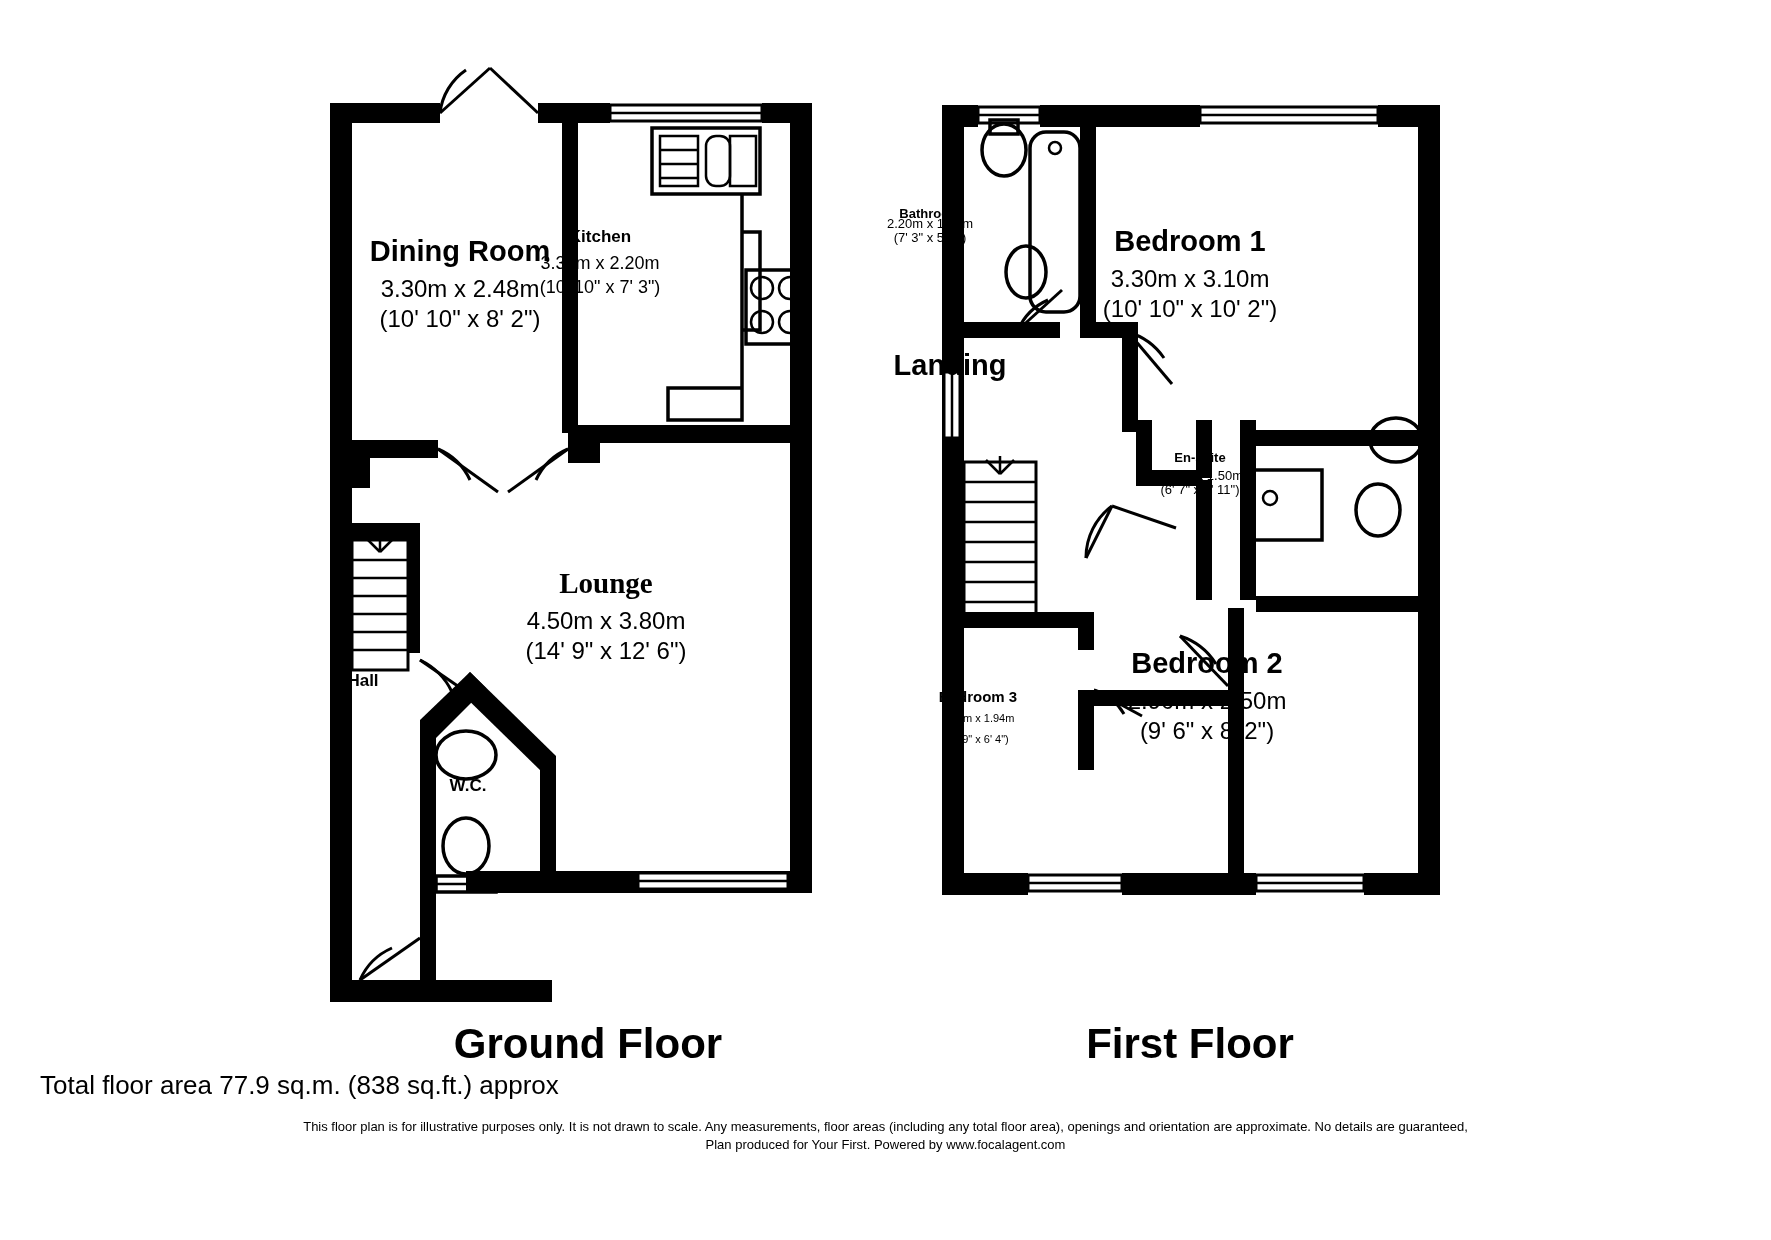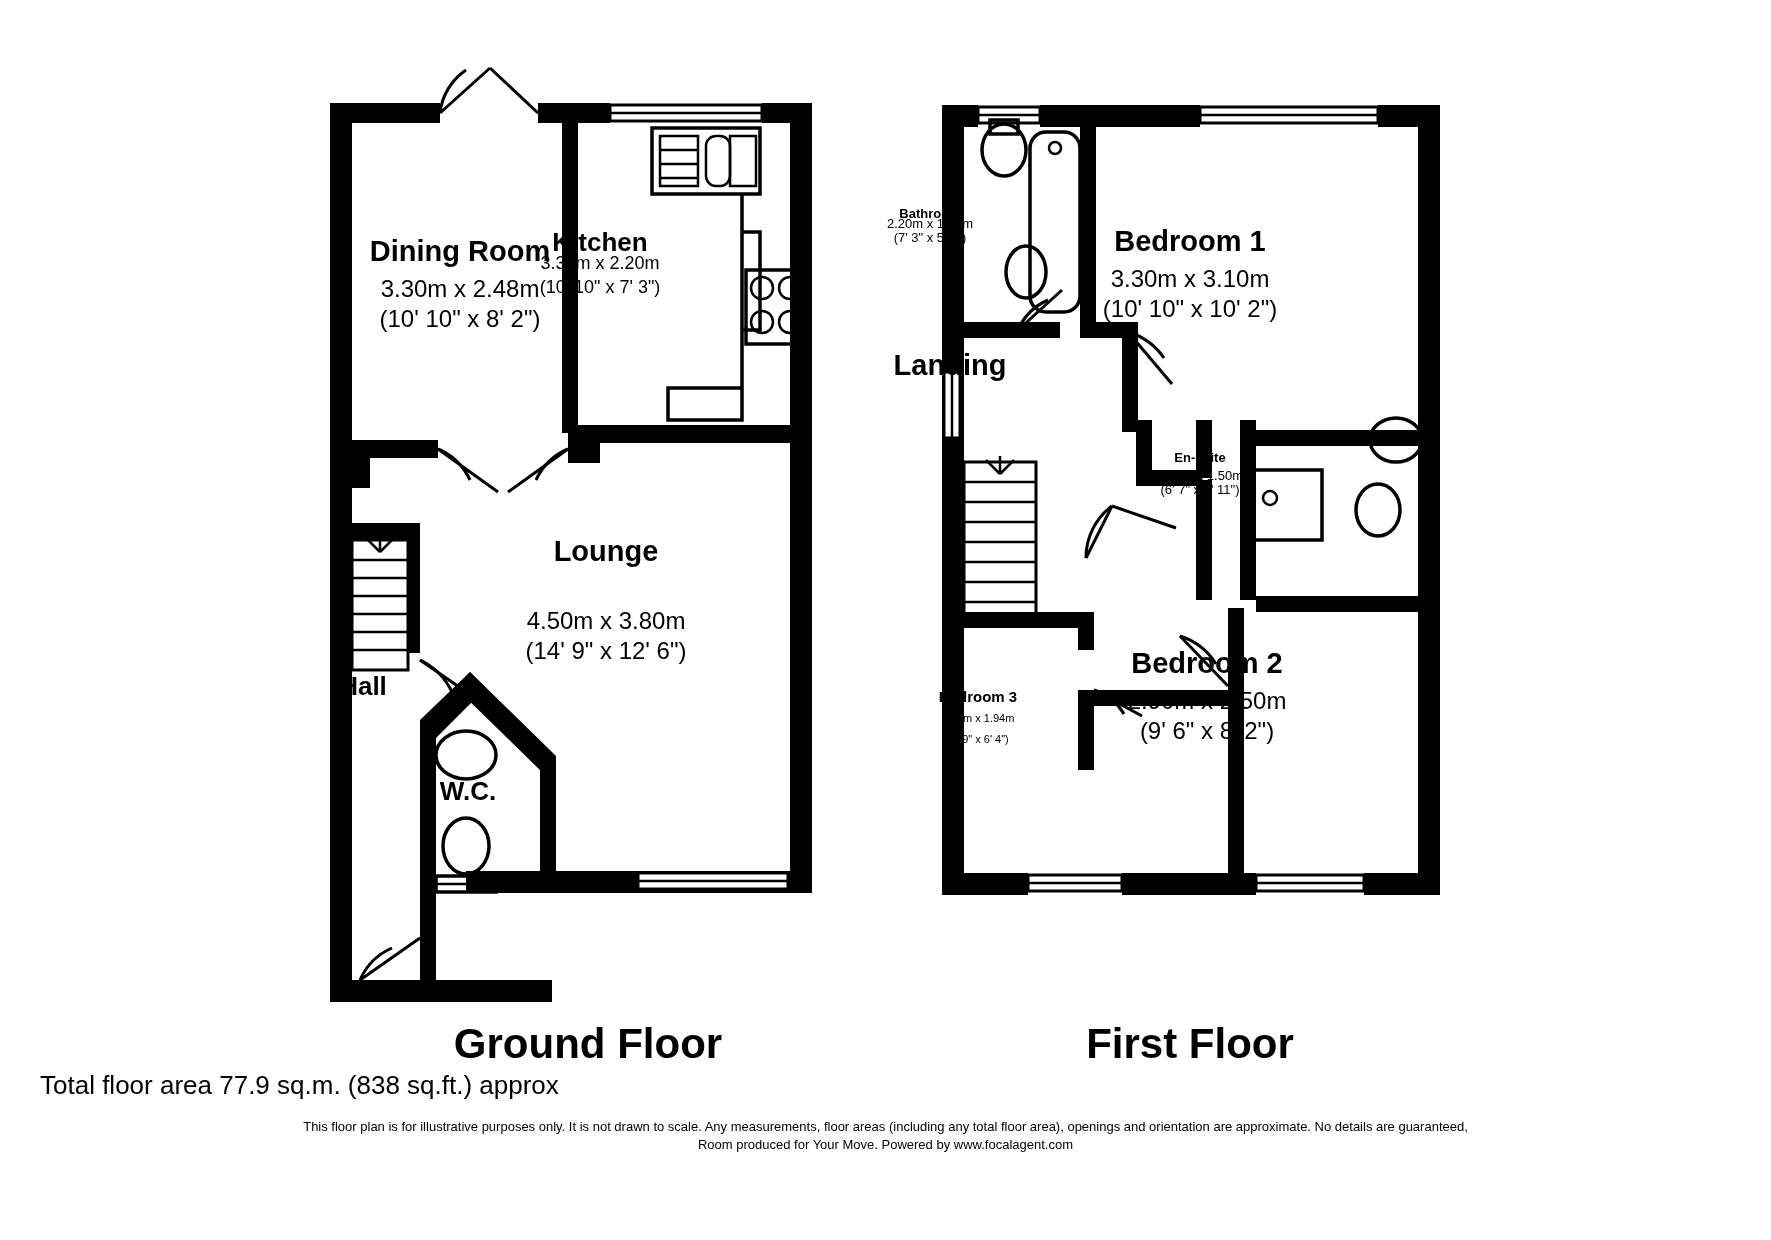--- a/index.html
+++ b/index.html
@@ -35,21 +35,21 @@
   .fixture-thin { fill: none; stroke: #000000; stroke-width: 2.5; }
 
   .label {
     position: absolute;
     text-align: center;
     line-height: 1.24;
     white-space: nowrap;
   }
   .room-name-lg { font-size: 29px; font-weight: 700; }
   .room-dim-lg { font-size: 24px; }
-  .room-name-md { font-size: 26px; font-weight: 700; }
+  .room-name-md { font-size: 17px; font-weight: 700; }
   .room-dim-md { font-size: 18px; }
   .room-name-sm { font-size: 15px; font-weight: 700; }
   .room-dim-sm { font-size: 11px; }
   .room-name-xs { font-size: 13px; font-weight: 700; }
   .room-dim-xs { font-size: 13px; }
 
   .floor-title {
     position: absolute;
     font-size: 42px;
     font-weight: 700;
@@ -299,21 +299,21 @@
   </svg>
 
   <div class="label room-name-lg" style="left:300px; top:234px; width:320px;">Dining Room</div>
   <div class="label room-dim-lg" style="left:300px; top:274px; width:320px;">3.30m x 2.48m</div>
   <div class="label room-dim-lg" style="left:300px; top:304px; width:320px;">(10' 10" x 8' 2")</div>
 
   <div class="label room-name-md" style="left:500px; top:226px; width:200px;">Kitchen</div>
   <div class="label room-dim-md" style="left:500px; top:252px; width:200px;">3.30m x 2.20m</div>
   <div class="label room-dim-md" style="left:500px; top:276px; width:200px;">(10' 10" x 7' 3")</div>
 
-  <div class="label room-name-lg" style="left:446px; top:534px; width:320px;">Lounge</div>
+  <div class="label room-name-lg" style="left:446px; top:566px; width:320px;font-family:Liberation Serif, serif;">Lounge</div>
   <div class="label room-dim-lg" style="left:446px; top:606px; width:320px;">4.50m x 3.80m</div>
   <div class="label room-dim-lg" style="left:446px; top:636px; width:320px;">(14' 9" x 12' 6")</div>
 
   <div class="label room-name-md" style="left:288px; top:670px; width:150px;">Hall</div>
 
   <div class="label room-name-md" style="left:388px; top:775px; width:160px;">W.C.</div>
 
   <div class="label room-name-xs" style="left:866px; top:206px; width:128px;">Bathroom</div>
   <div class="label room-dim-xs" style="left:866px; top:216px; width:128px;">2.20m x 1.60m</div>
   <div class="label room-dim-xs" style="left:866px; top:230px; width:128px;">(7' 3" x 5' 3")</div>
@@ -336,16 +336,16 @@
   <div class="label room-dim-sm" style="left:866px; top:712px; width:224px;">2.36m x 1.94m</div>
   <div class="label room-dim-sm" style="left:866px; top:733px; width:224px;">(7' 9" x 6' 4")</div>
 
   <div class="floor-title" style="left:348px; top:1020px; width:480px;">Ground Floor</div>
   <div class="floor-title" style="left:940px; top:1020px; width:500px;">First Floor</div>
 
   <div class="total-area">Total floor area 77.9 sq.m. (838 sq.ft.) approx</div>
 
   <div class="disclaimer">
     <div>This floor plan is for illustrative purposes only. It is not drawn to scale. Any measurements, floor areas (including any total floor area), openings and orientation are approximate. No details are guaranteed,</div>
-    <div>Room produced for Your Move. Powered by www.focalagent.com</div>
+    <div>Plan produced for Your First. Powered by www.focalagent.com</div>
   </div>
 
 </div>
 
 </body></html>

